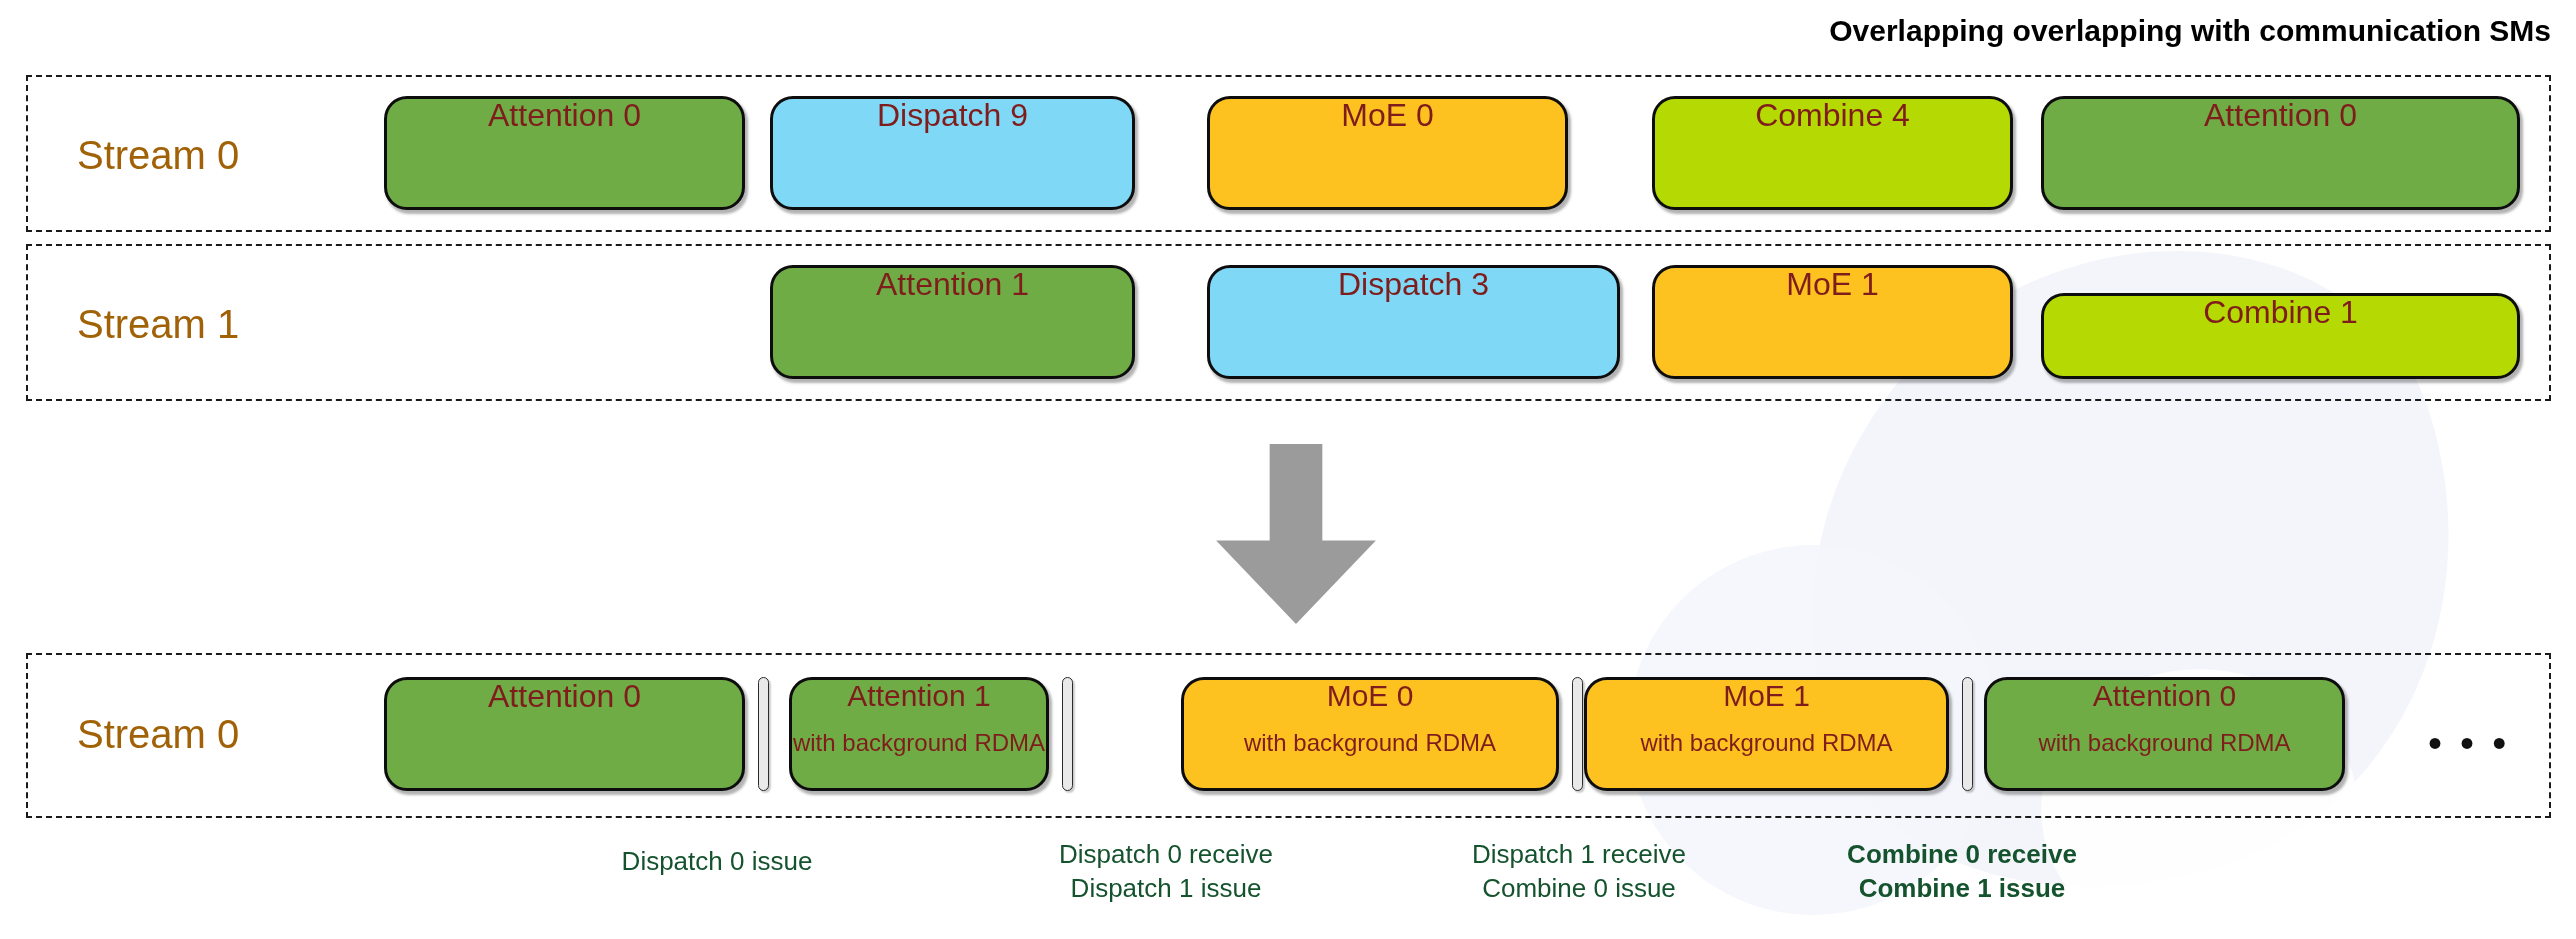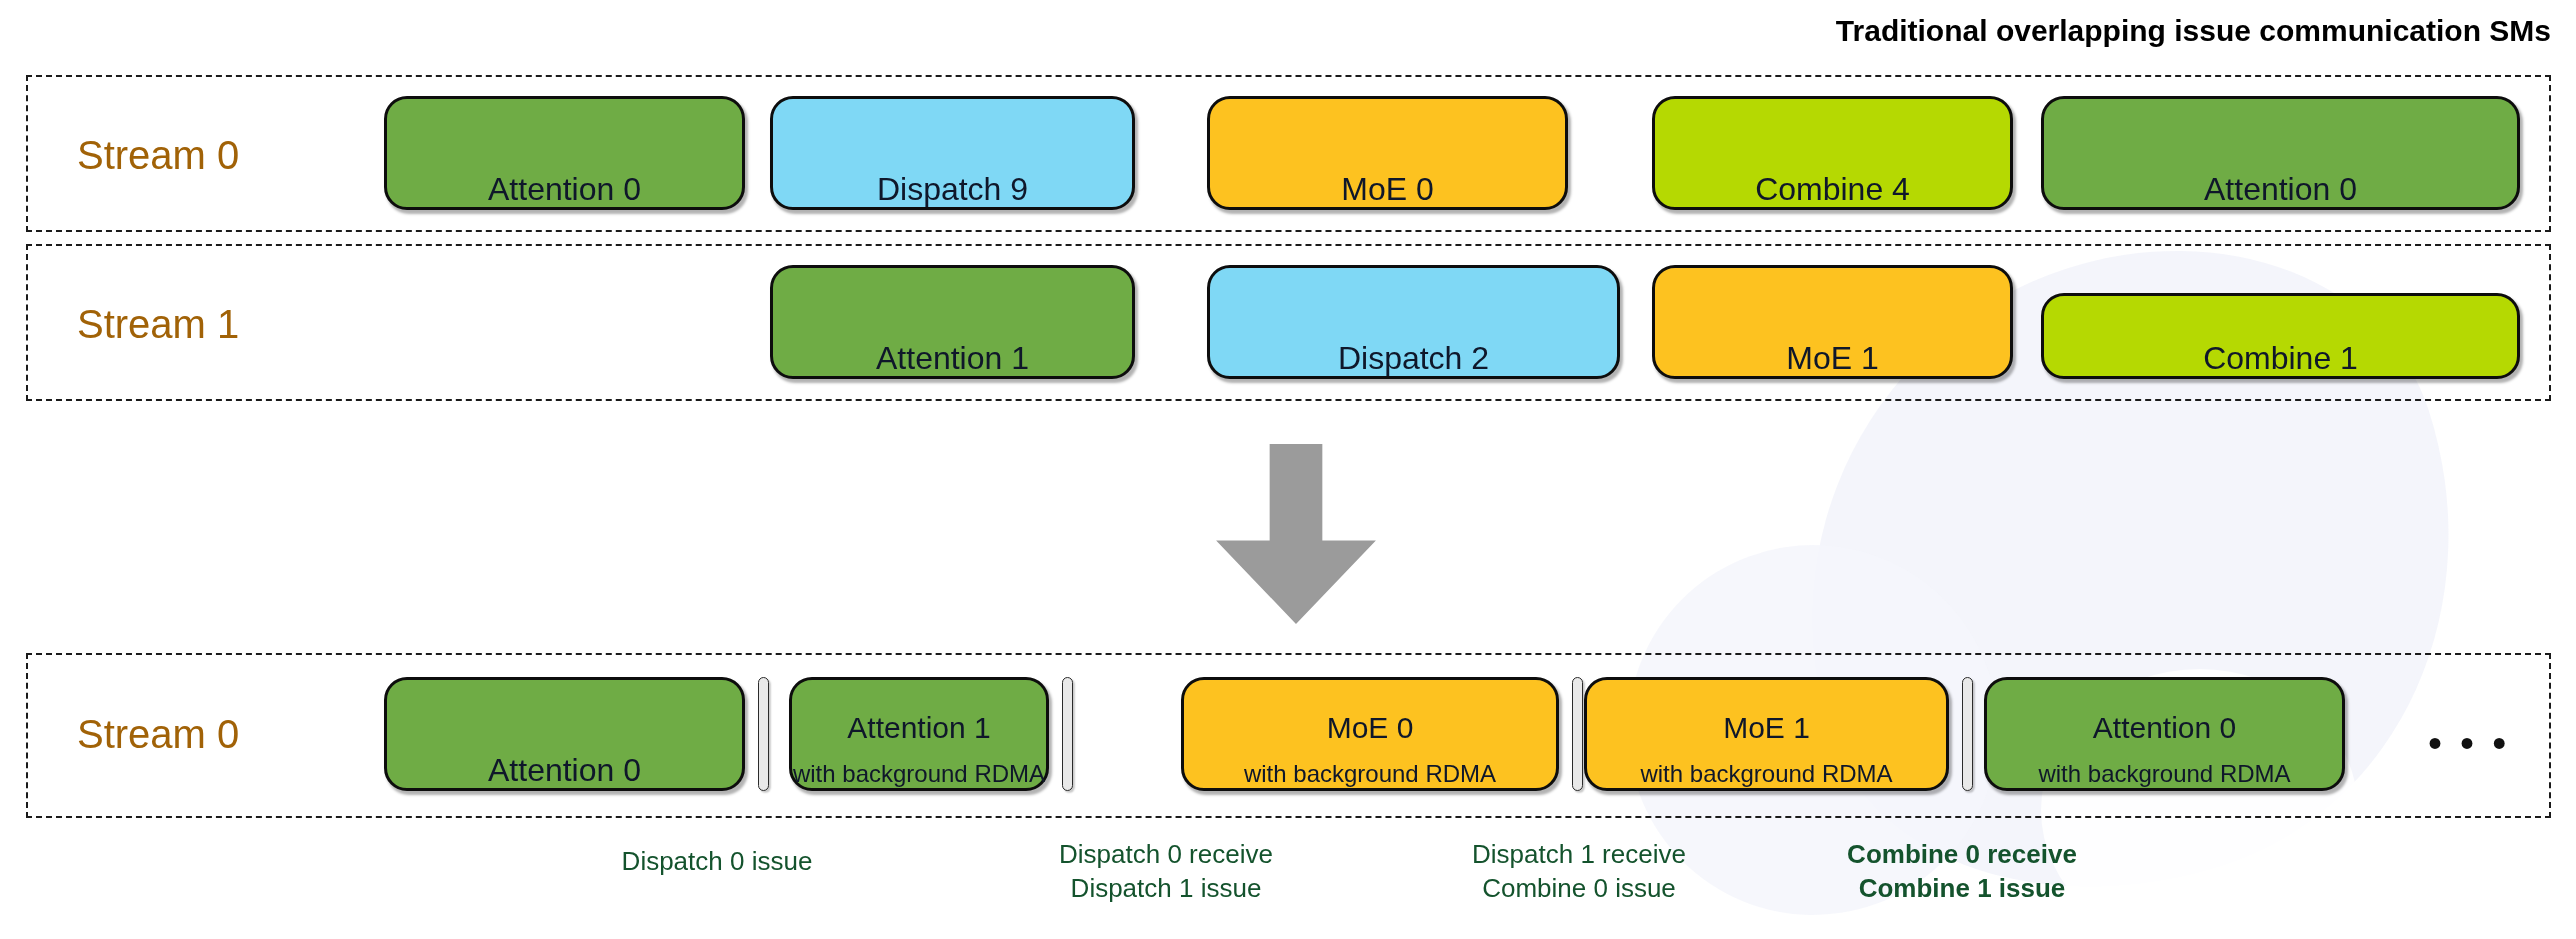--- a/index.html
+++ b/index.html
@@ -62,23 +62,23 @@
 
   
   .task {
     position: absolute;
     box-sizing: border-box;
     border: 3.5px solid #0d0d0d;
     border-radius: 23px;
     display: flex;
     flex-direction: column;
     align-items: center;
-    justify-content: flex-end;
+    justify-content: flex-start;
     text-align: center;
-    color: #0f172a;
+    color: #7f1d1d;
     box-shadow: 2.6px 3.5px 2.6px rgba(0,0,0,.30);
   }
   .task .t-main {
     font-size: 32px;
     line-height: 1.05;
     white-space: nowrap;
   }
   .task .t-sub {
     font-size: 24px;
     line-height: 1.15;
@@ -135,21 +135,21 @@
 </style>
 </head>
 <body>
 
 <div id="canvas">
 
   <div class="watermark wm-a"></div>
   <div class="watermark wm-c"></div>
   <div class="watermark wm-b"></div>
 
-  <div class="heading" style="right:25px; top:12.3px; width:1056px;">Traditional overlapping issue communication SMs</div>
+  <div class="heading" style="right:25px; top:12.3px; width:1056px;">Overlapping overlapping with communication SMs</div>
 
   <div class="stream-box" style="left:26px; top:75px; width:2525px; height:157px;"></div>
   <div class="stream-label" style="left:77px; top:135px;">Stream 0</div>
 
   <div class="task" style="left:384px; top:96px; width:361px; height:114px; background:#6fac45;">
     <span class="t-main">Attention 0</span>
   </div>
   <div class="task" style="left:770px; top:96px; width:365px; height:114px; background:#7fd8f5;">
     <span class="t-main">Dispatch 9</span>
   </div>
@@ -163,21 +163,21 @@
     <span class="t-main">Attention 0</span>
   </div>
 
   <div class="stream-box" style="left:26px; top:244px; width:2525px; height:157px;"></div>
   <div class="stream-label" style="left:77px; top:304px;">Stream 1</div>
 
   <div class="task" style="left:770px; top:265px; width:365px; height:114px; background:#6fac45;">
     <span class="t-main">Attention 1</span>
   </div>
   <div class="task" style="left:1207px; top:265px; width:413px; height:114px; background:#7fd8f5;">
-    <span class="t-main">Dispatch 2</span>
+    <span class="t-main">Dispatch 3</span>
   </div>
   <div class="task" style="left:1652px; top:265px; width:361px; height:114px; background:#fdc220;">
     <span class="t-main">MoE 1</span>
   </div>
   <div class="task" style="left:2041px; top:265px; width:479px; height:86px; background:#b5d902;margin-top:28px;">
     <span class="t-main">Combine 1</span>
   </div>
 
   <div class="arrow" style="left:1216px; top:444px;">
     <svg width="160" height="180" viewBox="0 0 182 205" aria-hidden="true">

